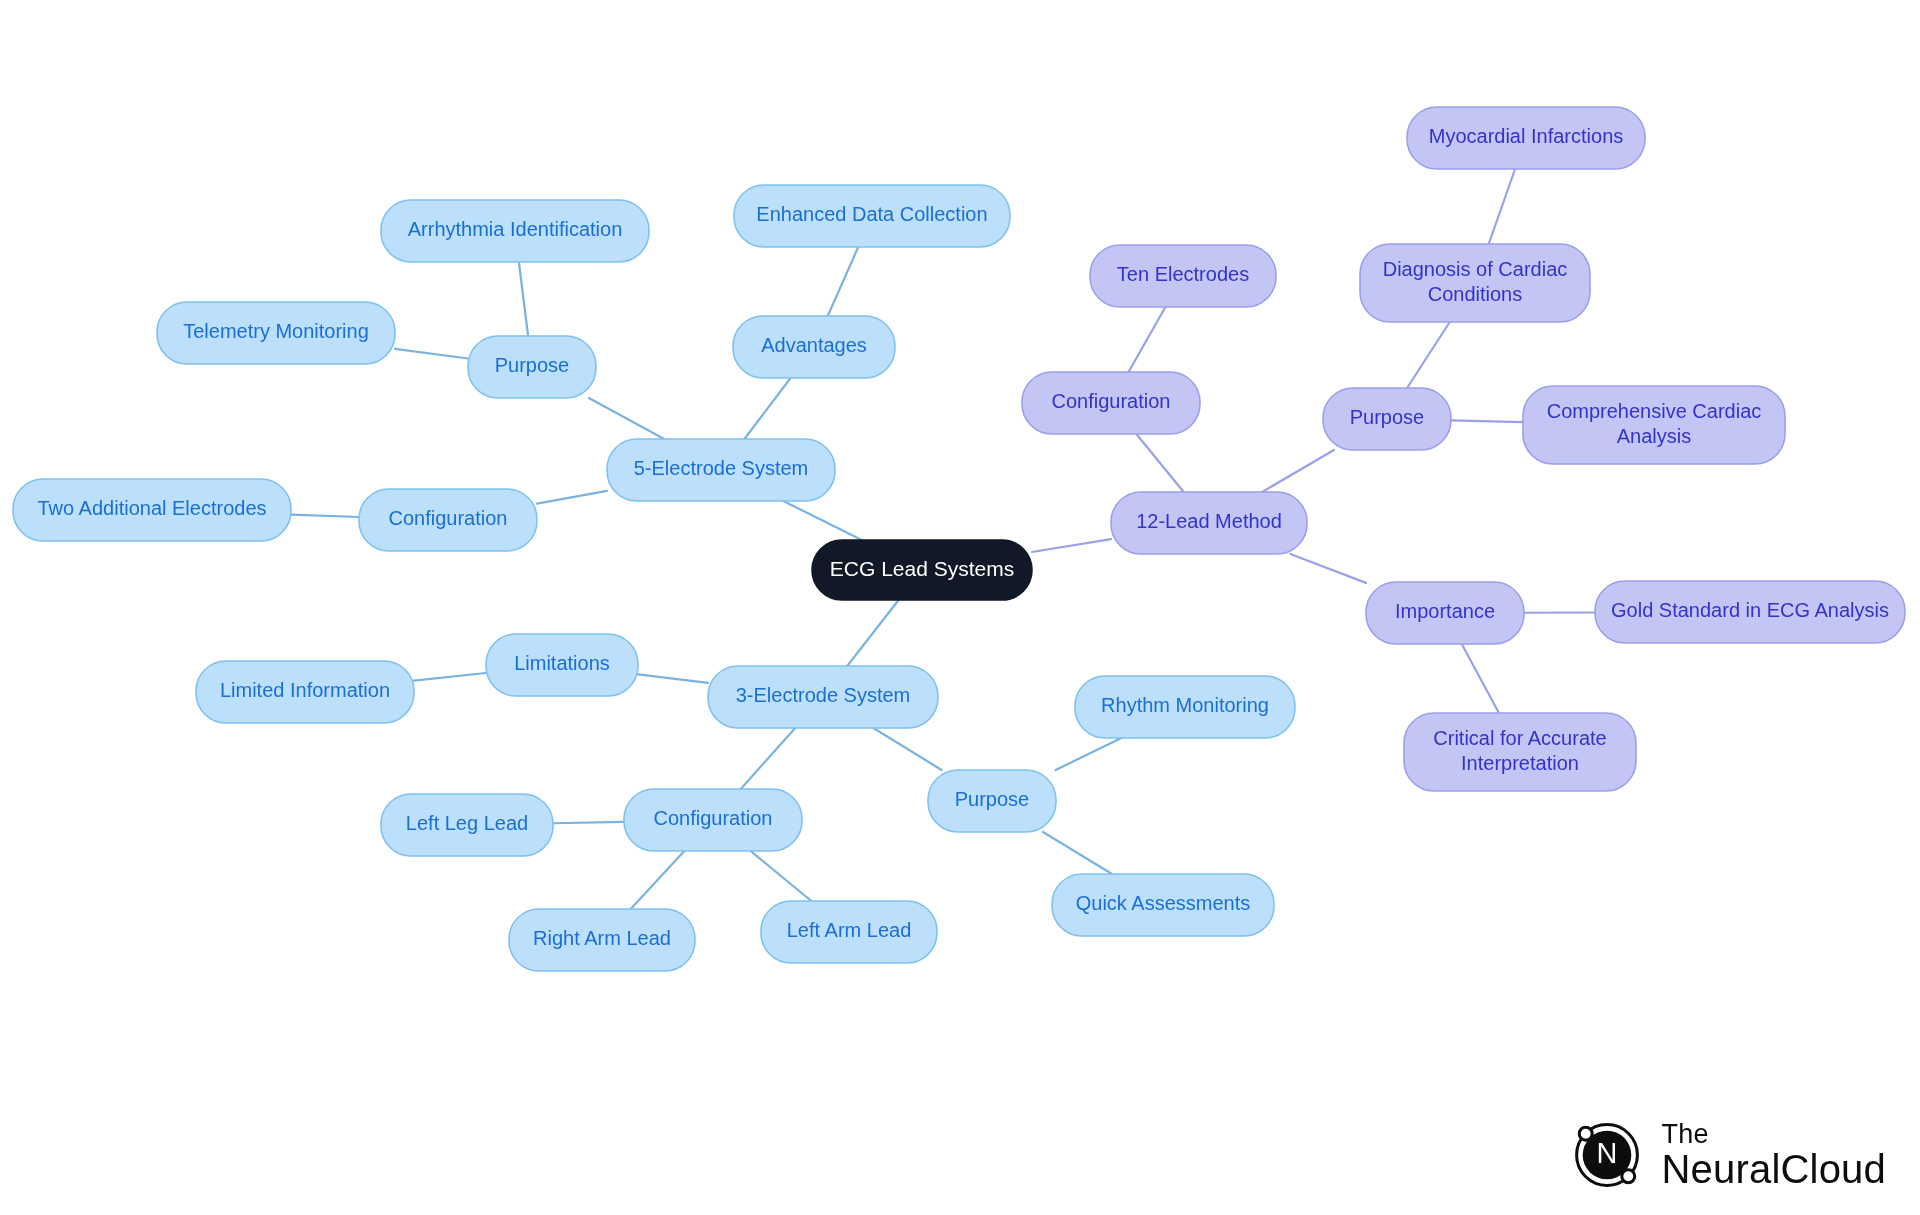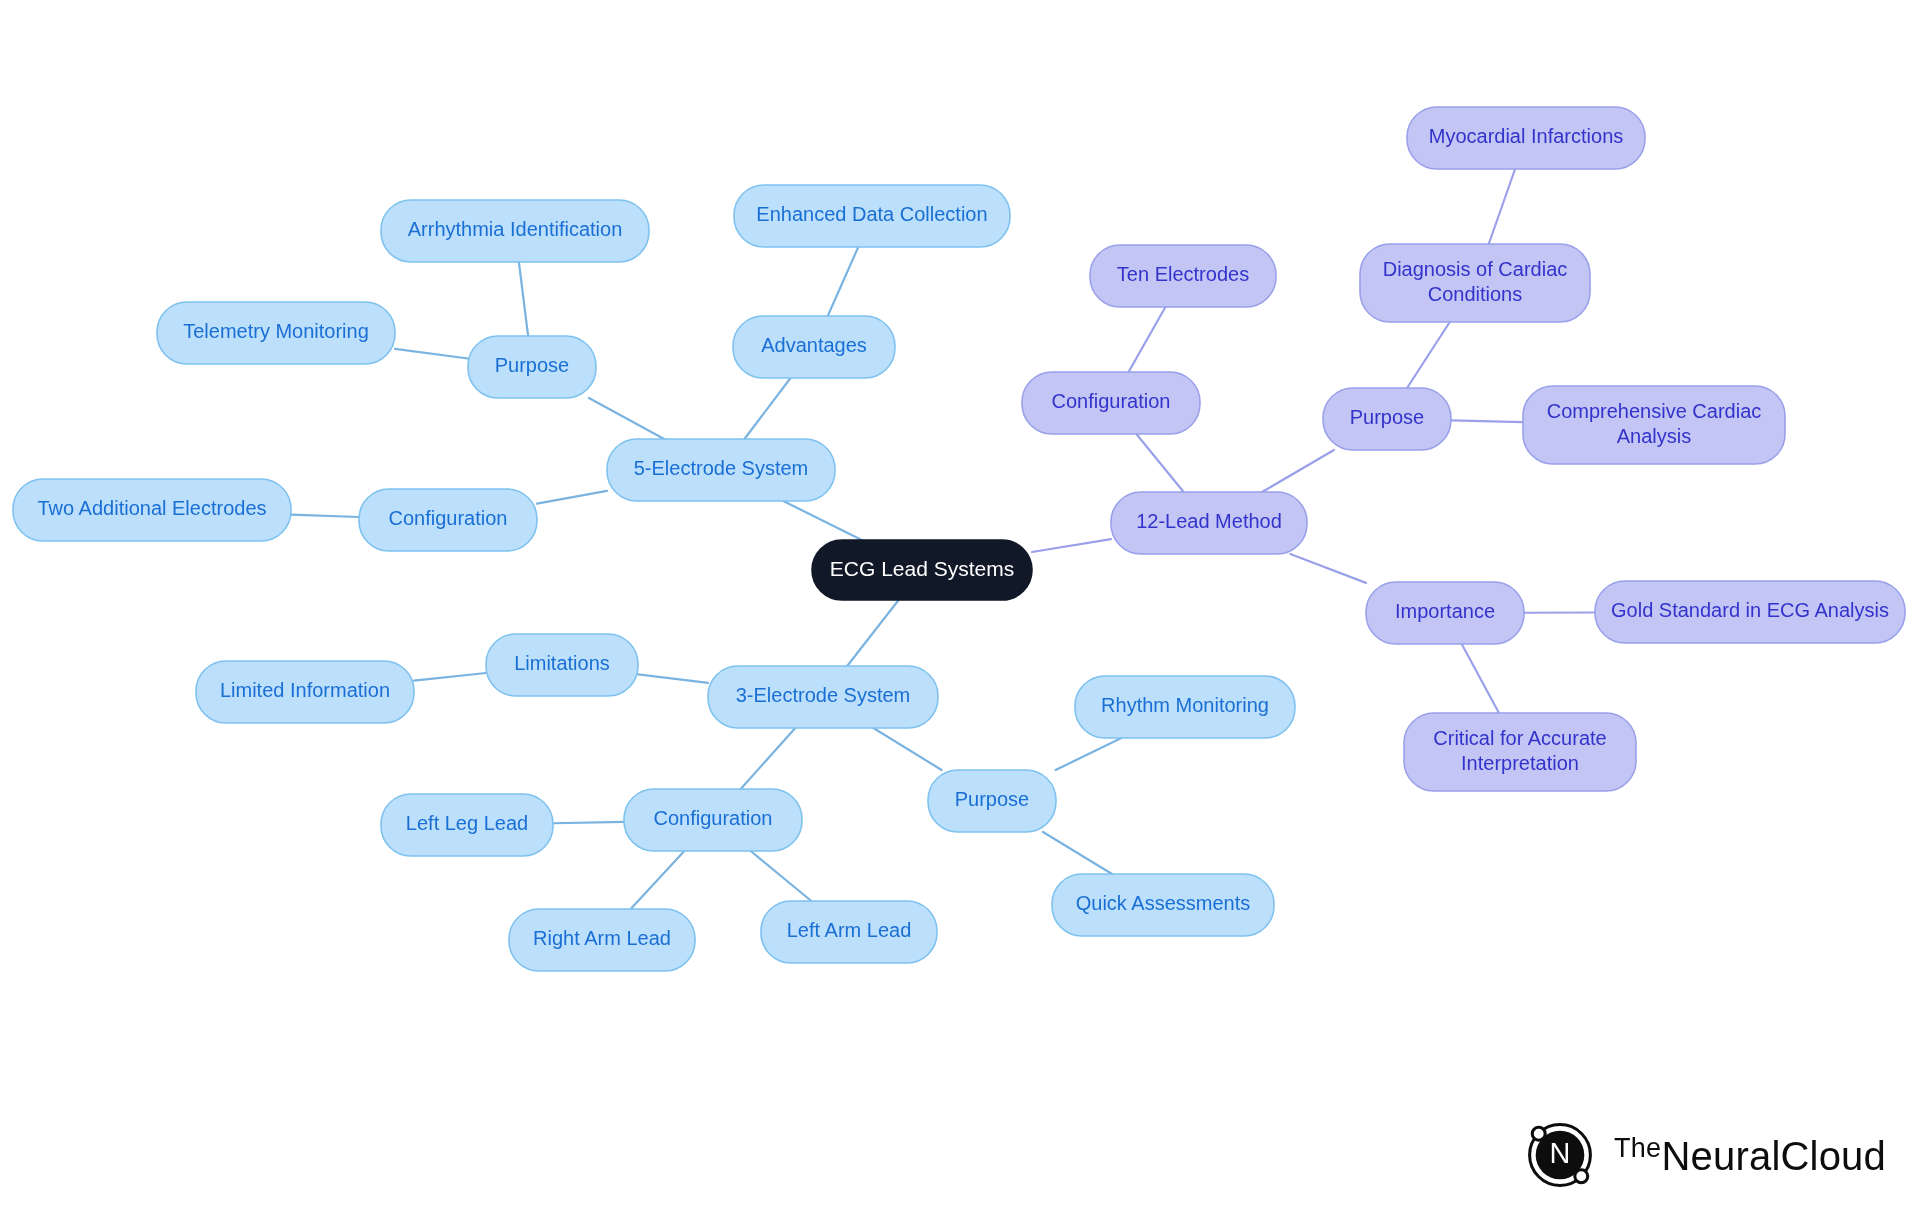--- a/index.html
+++ b/index.html
@@ -37,21 +37,21 @@
   .logo-wrap {
     position: absolute;
     right: 34px;
     bottom: 22px;
     display: flex;
     align-items: center;
     gap: 16px;
   }
   .logo-text {
     display: flex;
-    flex-direction: row;
+    flex-direction: column;
     justify-content: center;
     line-height: 1.0;
   }
   .logo-the {
     font-family: "Liberation Sans", sans-serif;
     font-size: 27px;
     color: #0d0d0d;
     letter-spacing: 0.3px;
     font-weight: 400;
   }

